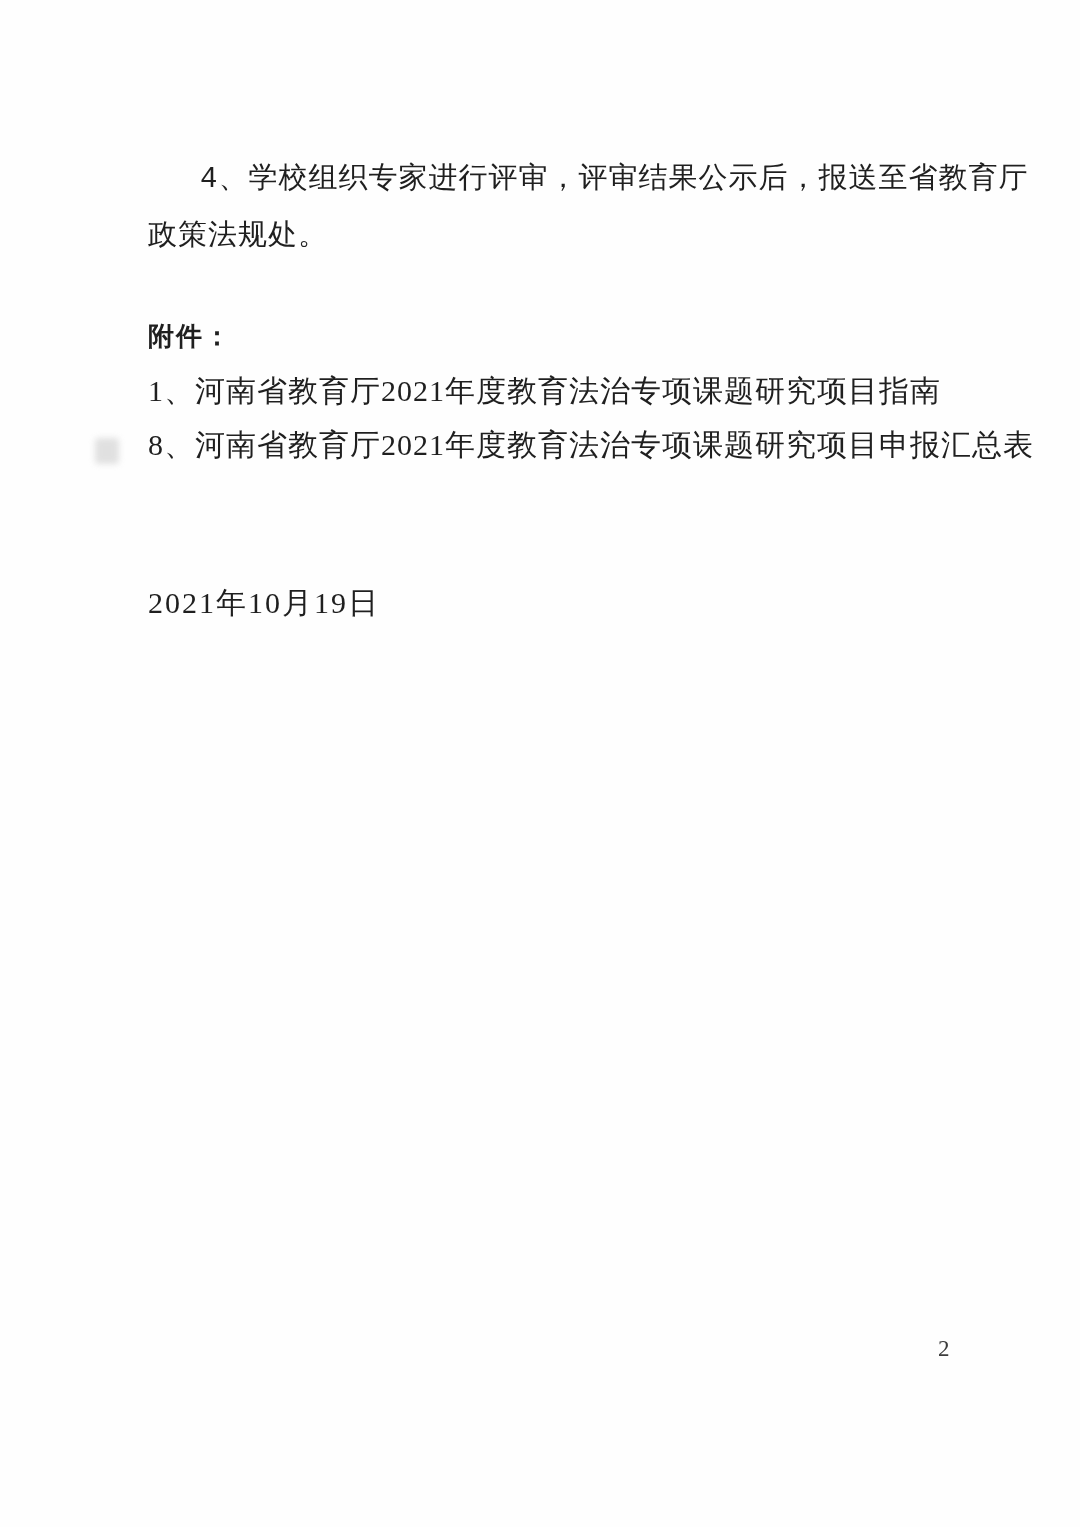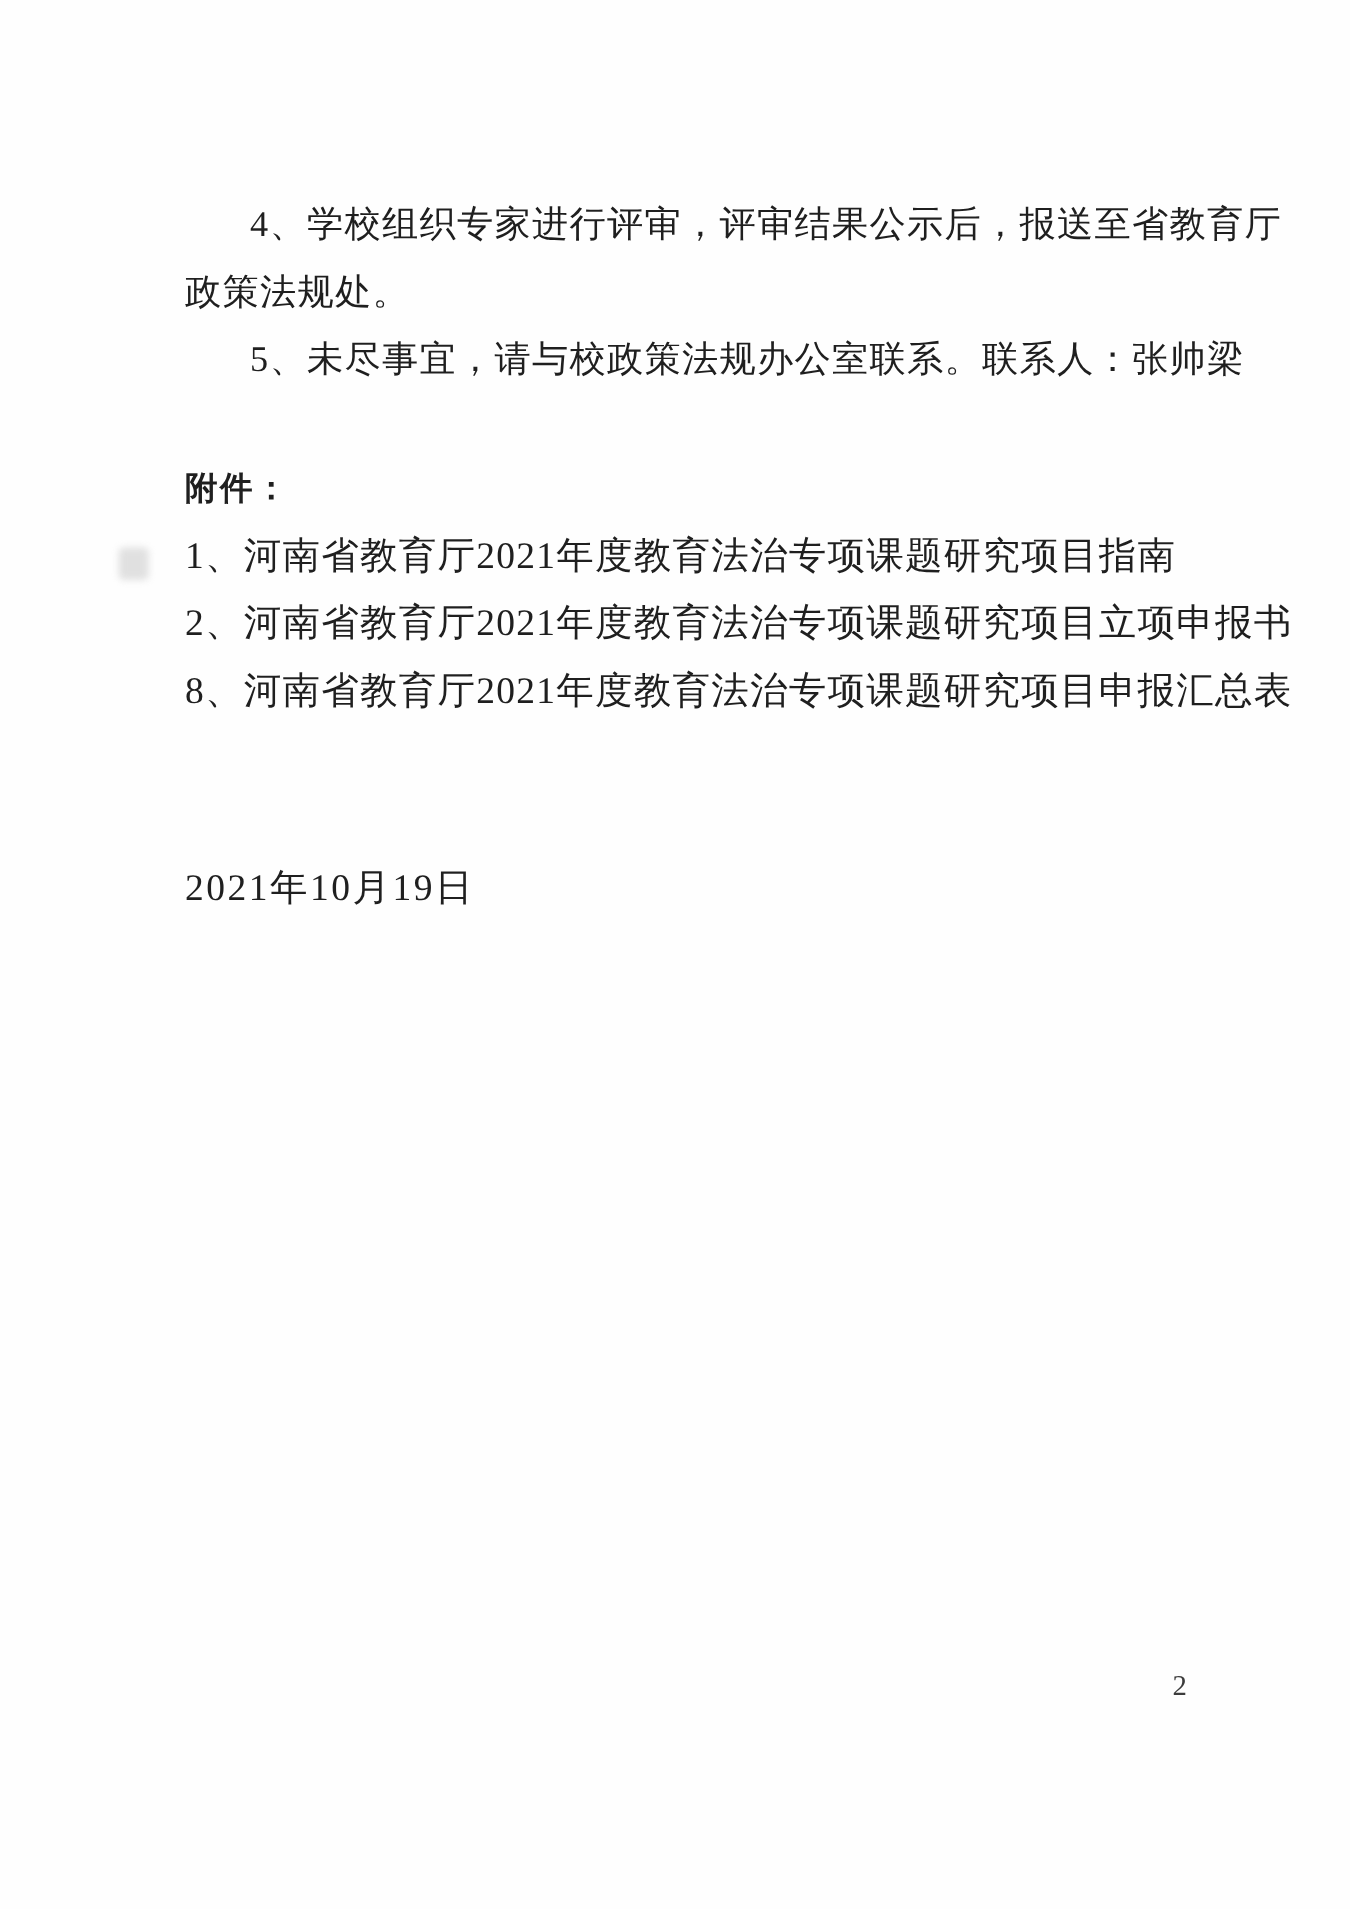--- a/index.html
+++ b/index.html
@@ -26,20 +26,21 @@
     font-size: 29px;
     line-height: 54px;
     white-space: nowrap;
     letter-spacing: 1px;
   }
   .indent {
     padding-left: 52px;
   }
   .first-line {
     margin-top: 153px;
+    font-family: Liberation Mono, monospace;
   }
   .attach-label {
     margin-top: 49px;
     font-weight: bold;
     font-size: 26px;
     line-height: 54px;
     letter-spacing: 2px;
   }
   .attach-item {
     font-size: 30px;
@@ -81,28 +82,26 @@
 <div class="page">
 
   <div class="scan-artifact"></div>
 
   <div class="content">
 
     <div class="line indent first-line">4、学校组织专家进行评审，评审结果公示后，报送至省教育厅</div>
 
     <div class="line">政策法规处。</div>
 
-    <div class="line indent">5、未尽事宜，请与校政策法规办公室联系。联系人：张帅梁</div>
 
 
     <div class="attach-label">附件：</div>
 
     <div class="attach-item">1、河南省教育厅2021年度教育法治专项课题研究项目指南</div>
 
-    <div class="attach-item">2、河南省教育厅2021年度教育法治专项课题研究项目立项申报书</div>
 
     <div class="attach-item">8、河南省教育厅2021年度教育法治专项课题研究项目申报汇总表</div>
 
     <div class="date-line">2021年10月19日</div>
 
   </div>
 
   <div class="page-number">2</div>
 
 </div>

